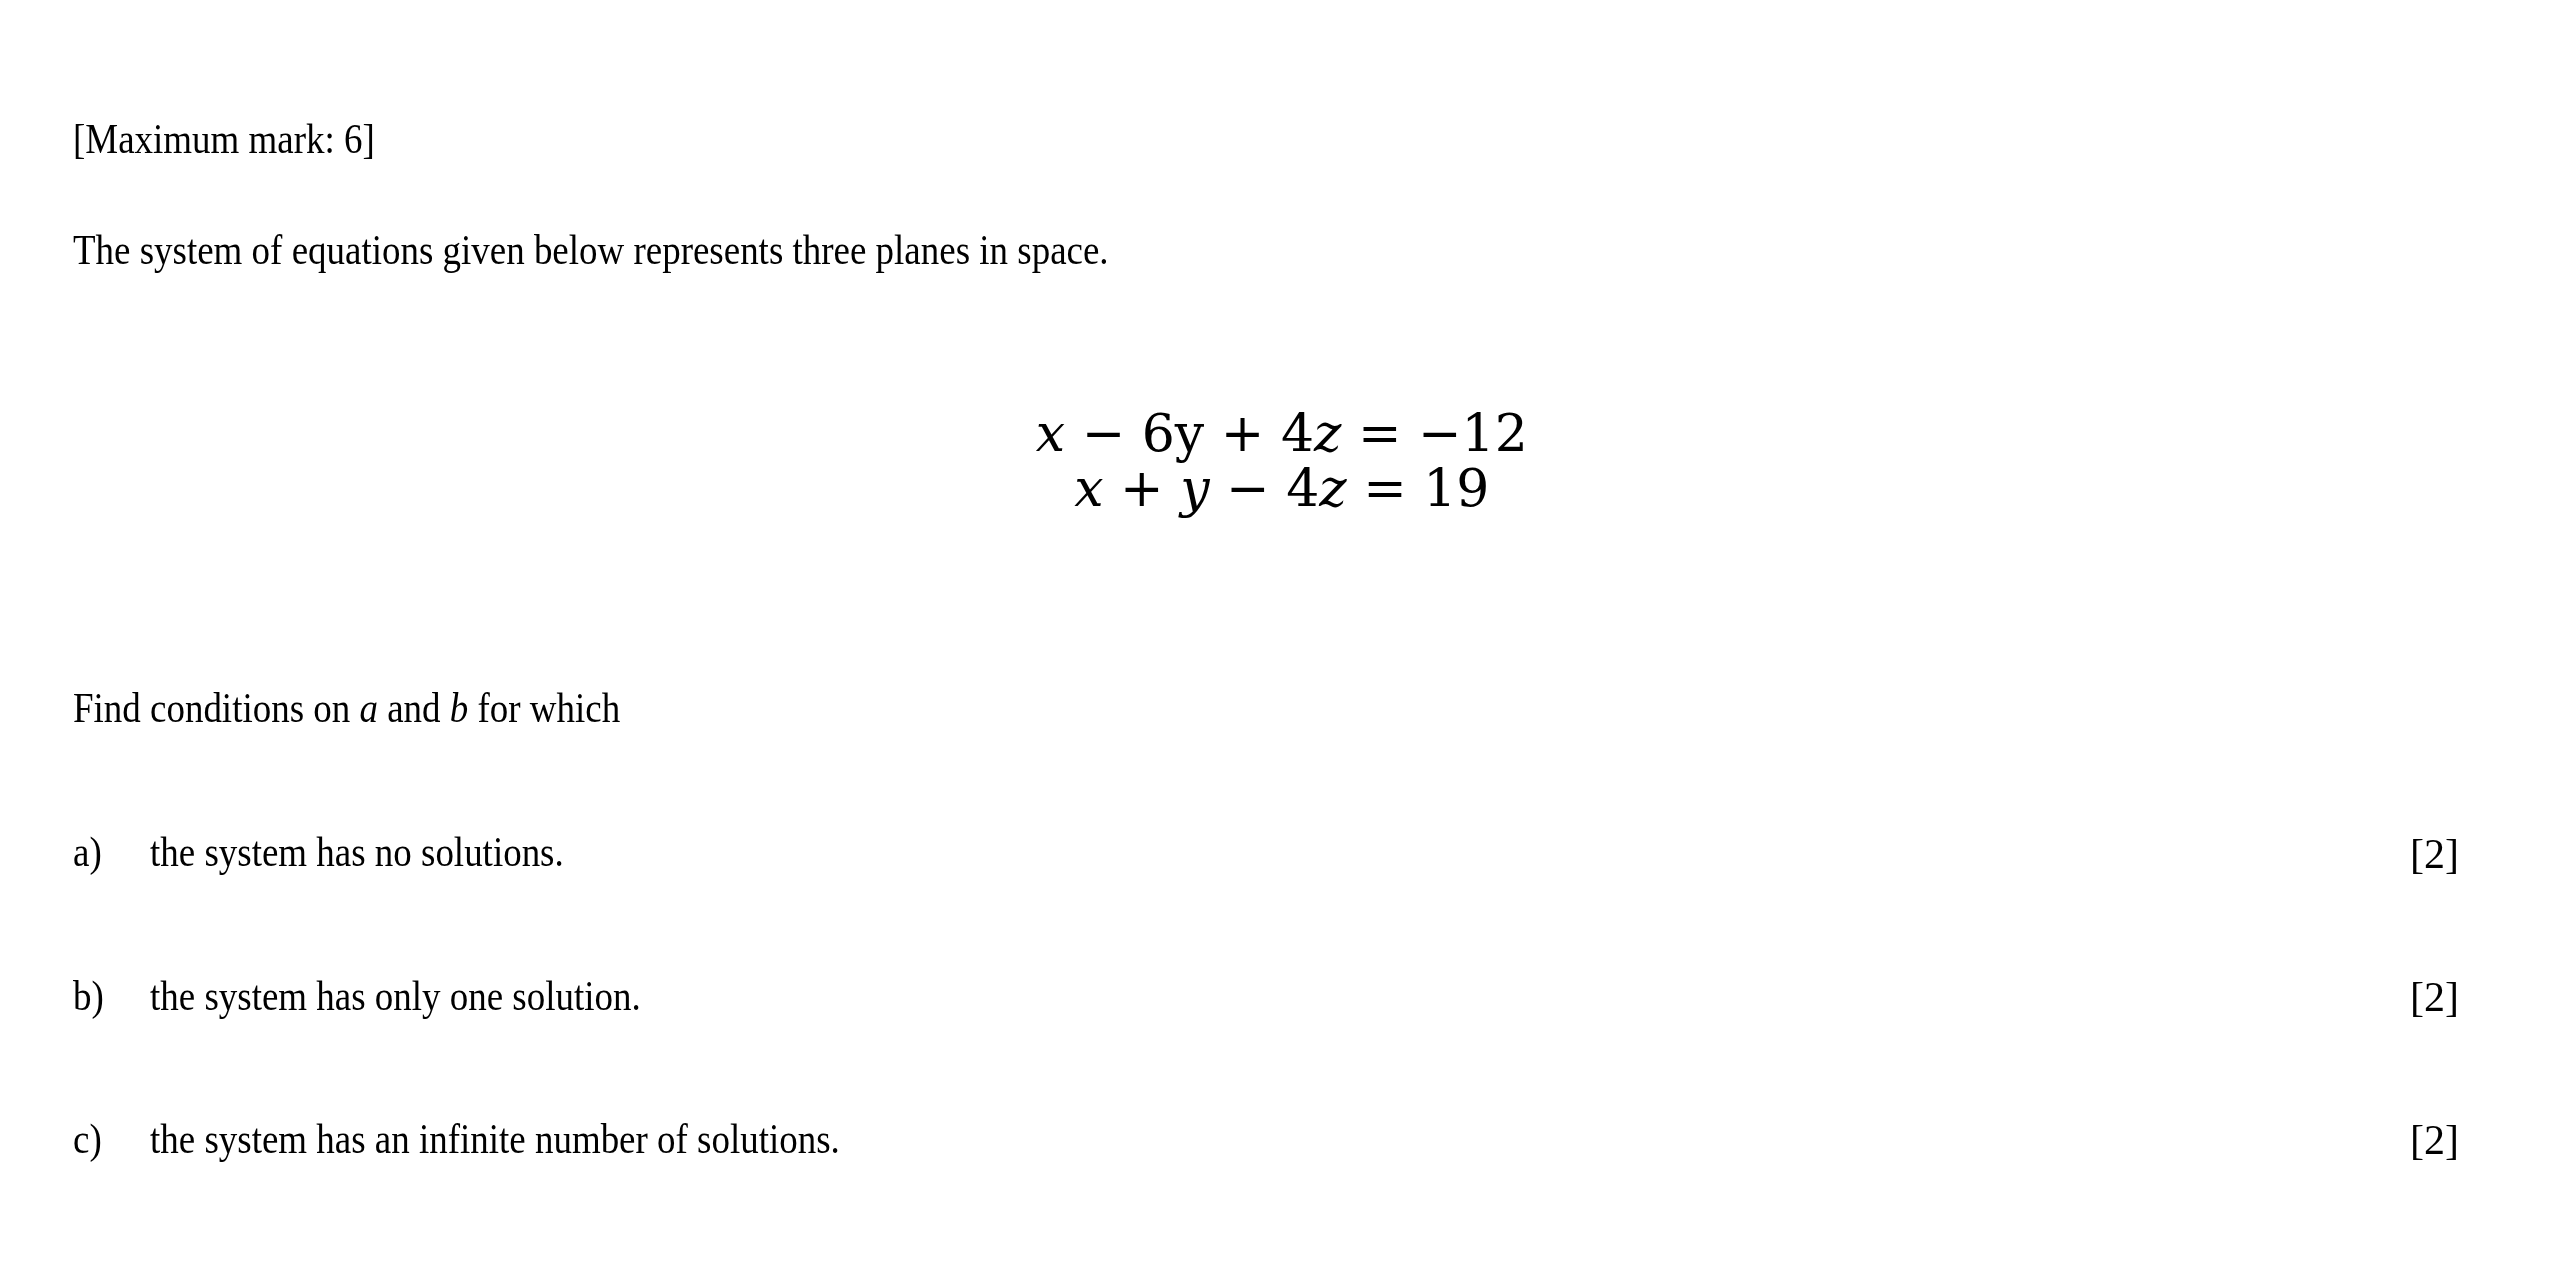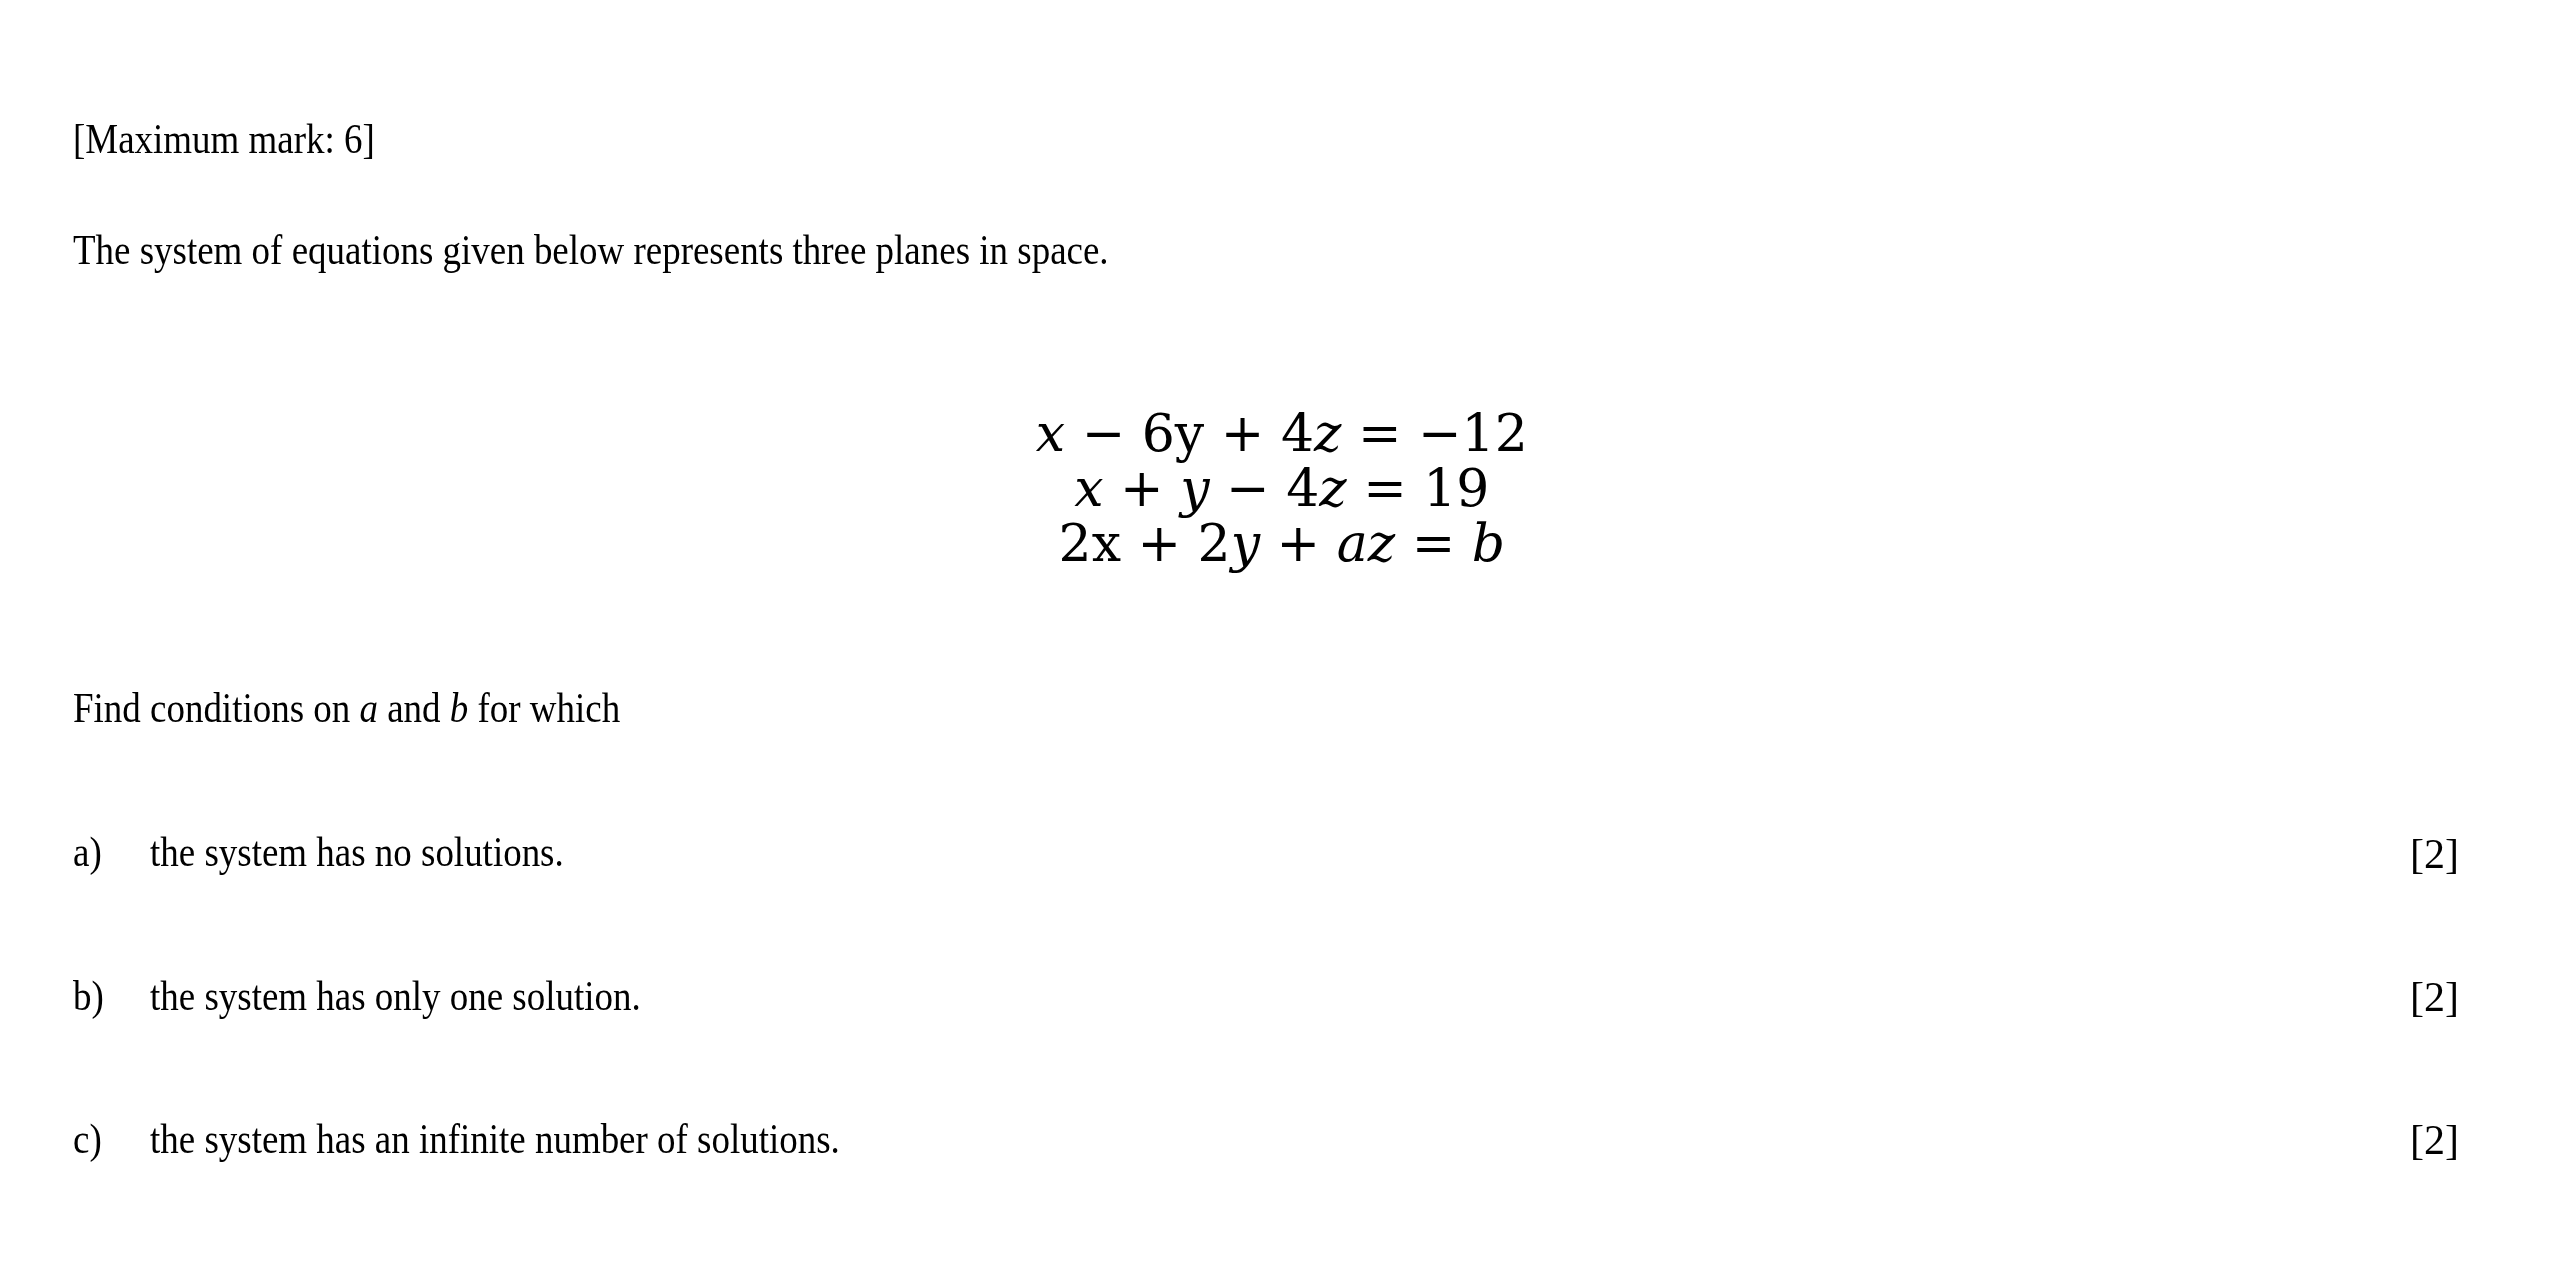--- a/index.html
+++ b/index.html
@@ -97,25 +97,20 @@
     <div class="eq-line">
       <span class="eq-inner">
         <span class="var">x</span><span> − 6y + 4</span><span class="var">z</span><span> = −12</span>
       </span>
     </div>
     <div class="eq-line">
       <span class="eq-inner">
         <span class="var">x</span><span> + </span><span class="var">y</span><span> − 4</span><span class="var">z</span><span> = 19</span>
       </span>
     </div>
-    <div class="eq-line">
-      <span class="eq-inner">
-        <span>2x + 2</span><span class="var">y</span><span> + </span><span class="var">az</span><span> = </span><span class="var">b</span>
-      </span>
-    </div>
   </div>
 
   <div class="text find">
     <span>Find conditions on </span><i>a</i><span> and </span><i>b</i><span> for which</span>
   </div>
 
   <div class="part part-a">
     <span class="label">a)</span>
     <span class="ptext">the system has no solutions.</span>
   </div>

